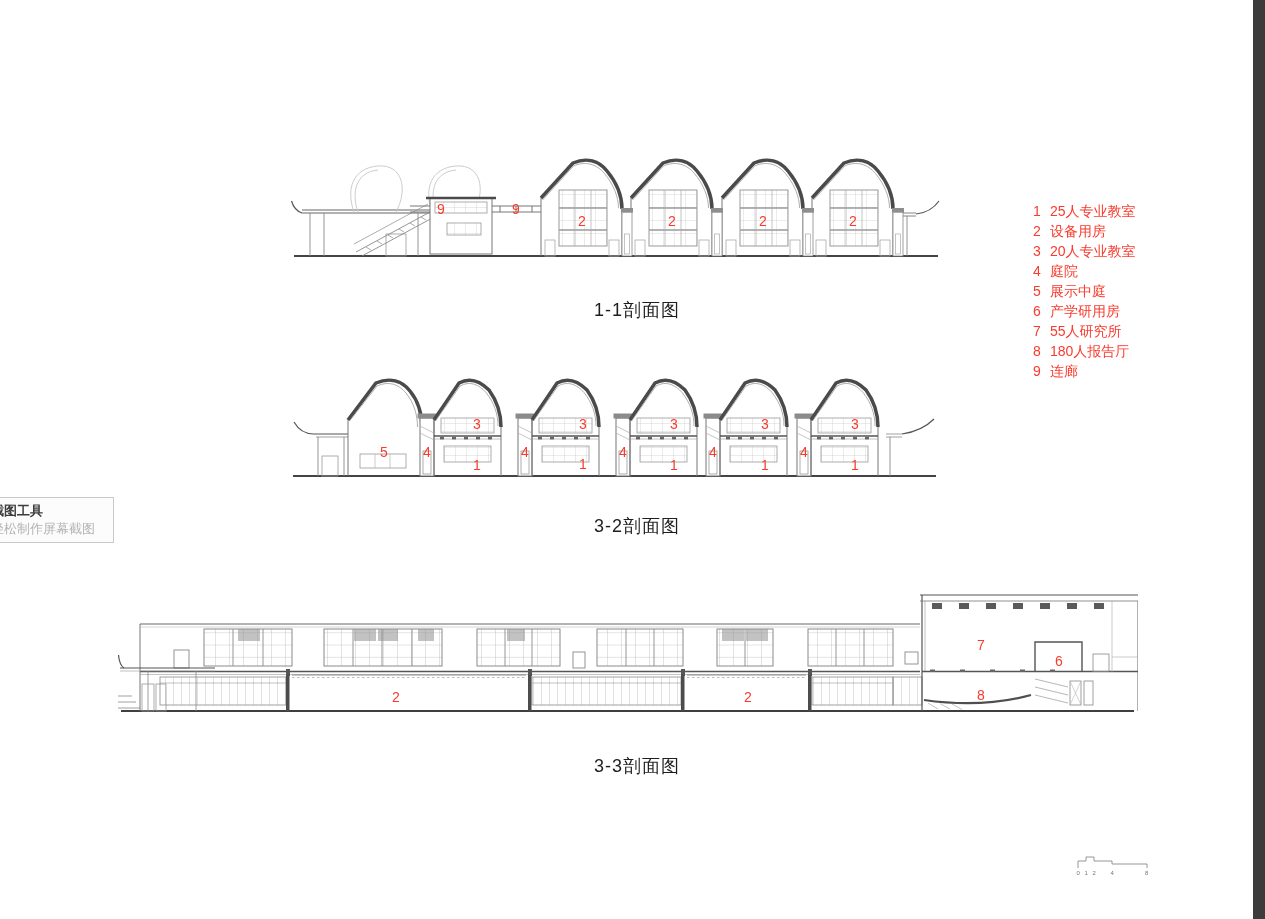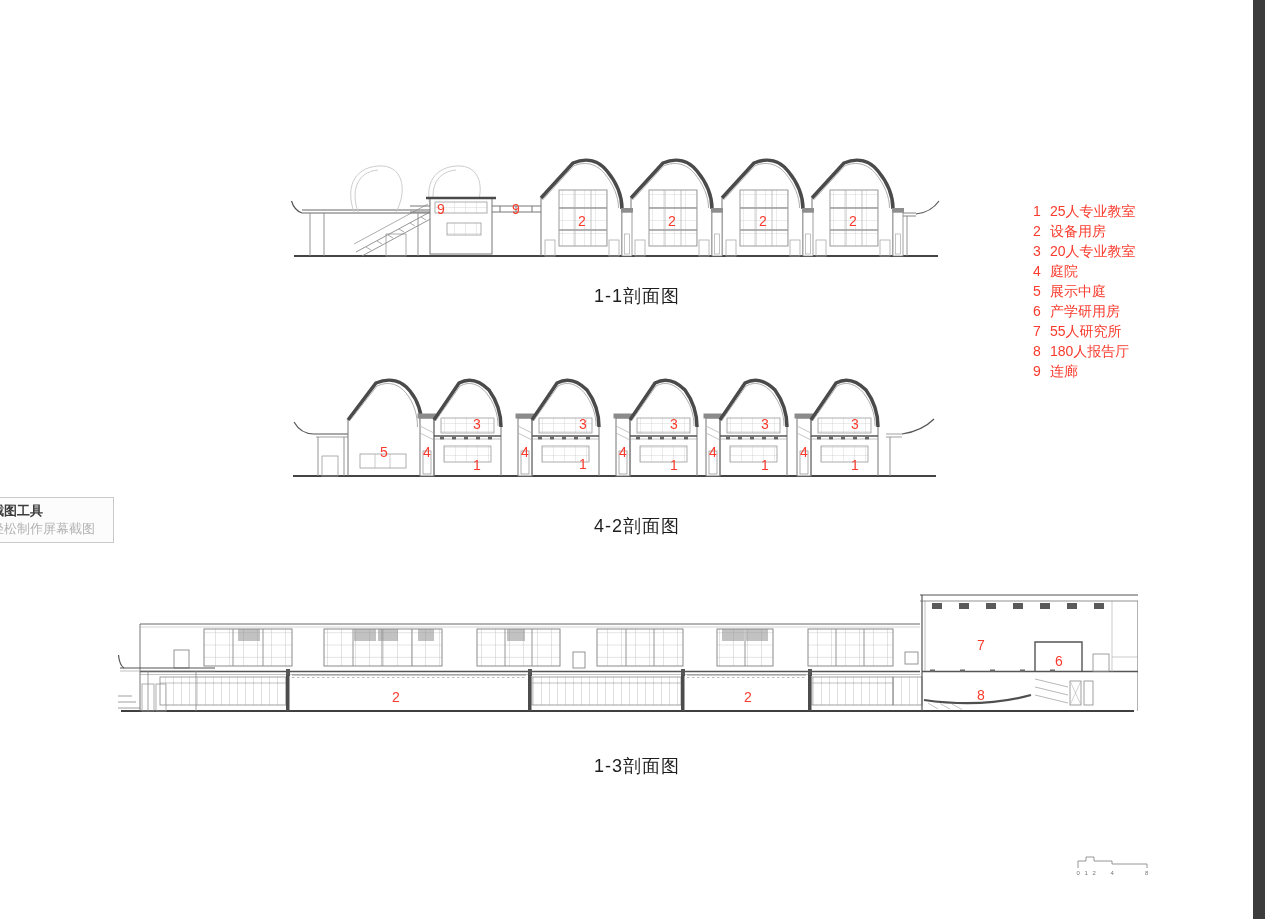--- a/index.html
+++ b/index.html
@@ -92,21 +92,21 @@
     <use href="#c11" x="422"></use>
     <use href="#c11" x="513"></use>
     <use href="#c11" x="603"></use>
 
     <g fill="none">
       <path d="M613,57 H626 M613,60 H626" stroke="#777" stroke-width="0.9"></path>
       <path d="M626,58 C636,57 644,52 649,45" stroke="#555" stroke-width="1.2"></path>
       <path d="M617,60 V100" stroke="#888" stroke-width="0.9"></path>
     </g>
   </svg>
-  <div class="sec-title" style="left:637px;top:284px">1-1剖面图</div>
+  <div class="sec-title" style="left:637px;top:298px">1-1剖面图</div>
 
   <svg class="drawing" style="left:290px;top:376px" width="650" height="104" viewBox="0 0 650 104">
     <defs>
       <pattern id="p2g" width="11" height="8" patternUnits="userSpaceOnUse">
         <path d="M11 0 V8 M0 8 H11" stroke="#cccccc" stroke-width="0.8" fill="none"></path>
       </pattern>
       <g id="u22">
         <path d="M0,44 V100" stroke="#777" stroke-width="1" fill="none"></path>
         <path d="M0,44 L25,7 C36,1 46,5 55,14 C63,25 67,38 67,51" stroke="#4a4a4a" stroke-width="3.5" fill="none"></path>
         <path d="M1.5,45 L26,10 C36,4.5 45,8.5 52,16.5 C60,26.5 64,38 64,50" stroke="#999" stroke-width="0.8" fill="none"></path>
@@ -157,21 +157,21 @@
     <use href="#u22" x="340"></use>
     <use href="#u22" x="430"></use>
     <use href="#u22" x="521"></use>
 
     <g fill="none">
       <path d="M596,58 H612 M596,61 H612" stroke="#888" stroke-width="0.8"></path>
       <path d="M612,58 C626,56 637,50 644,43" stroke="#555" stroke-width="1.2"></path>
       <path d="M600,61 V100" stroke="#888" stroke-width="0.9"></path>
     </g>
   </svg>
-  <div class="sec-title" style="left:637px;top:514px">4-2剖面图</div>
+  <div class="sec-title" style="left:637px;top:514px">3-2剖面图</div>
 
   <svg class="drawing" style="left:118px;top:584px" width="1020" height="142" viewBox="0 0 1020 142">
     <defs>
       <pattern id="p3g" width="14" height="12.3" patternUnits="userSpaceOnUse">
         <path d="M14 0 V12.3 M0 12.3 H14" stroke="#b9b9b9" stroke-width="0.8" fill="none"></path>
       </pattern>
       <pattern id="p3v" width="8" height="28" patternUnits="userSpaceOnUse">
         <path d="M8 0 V28" stroke="#b0b0b0" stroke-width="0.8" fill="none"></path>
       </pattern>
     </defs>
@@ -261,21 +261,21 @@
 
       <path d="M806,116 C845,121.5 882,119.5 913,111" stroke="#4f4f4f" stroke-width="2.2" fill="none"></path>
       <path d="M810,119 L820,125 M822,119.5 L832,125 M834,120 L844,125.5" stroke="#999" stroke-width="0.6" fill="none"></path>
       <path d="M917,95 L950,103 M917,103 L950,111 M917,111 L950,119" stroke="#a5a5a5" stroke-width="0.8" fill="none"></path>
       <rect x="952" y="97" width="11" height="24" fill="none" stroke="#888" stroke-width="0.8"></rect>
       <path d="M952,97 L963,121 M963,97 L952,121" stroke="#b5b5b5" stroke-width="0.6" fill="none"></path>
       <rect x="966" y="97" width="9" height="24" fill="none" stroke="#888" stroke-width="0.8"></rect>
       <path d="M1020,121 H1040" stroke="#777" stroke-width="1" fill="none"></path>
     </g>
   </svg>
-  <div class="sec-title" style="left:637px;top:754px">1-3剖面图</div>
+  <div class="sec-title" style="left:637px;top:754px">3-3剖面图</div>
 
   <div class="legend" style="color: rgb(249, 58, 44);">
       <div class="legend-row">
         <span class="legend-num">1</span>
         <span>25人专业教室</span>
       </div>
       <div class="legend-row">
         <span class="legend-num">2</span>
         <span>设备用房</span>
       </div>

